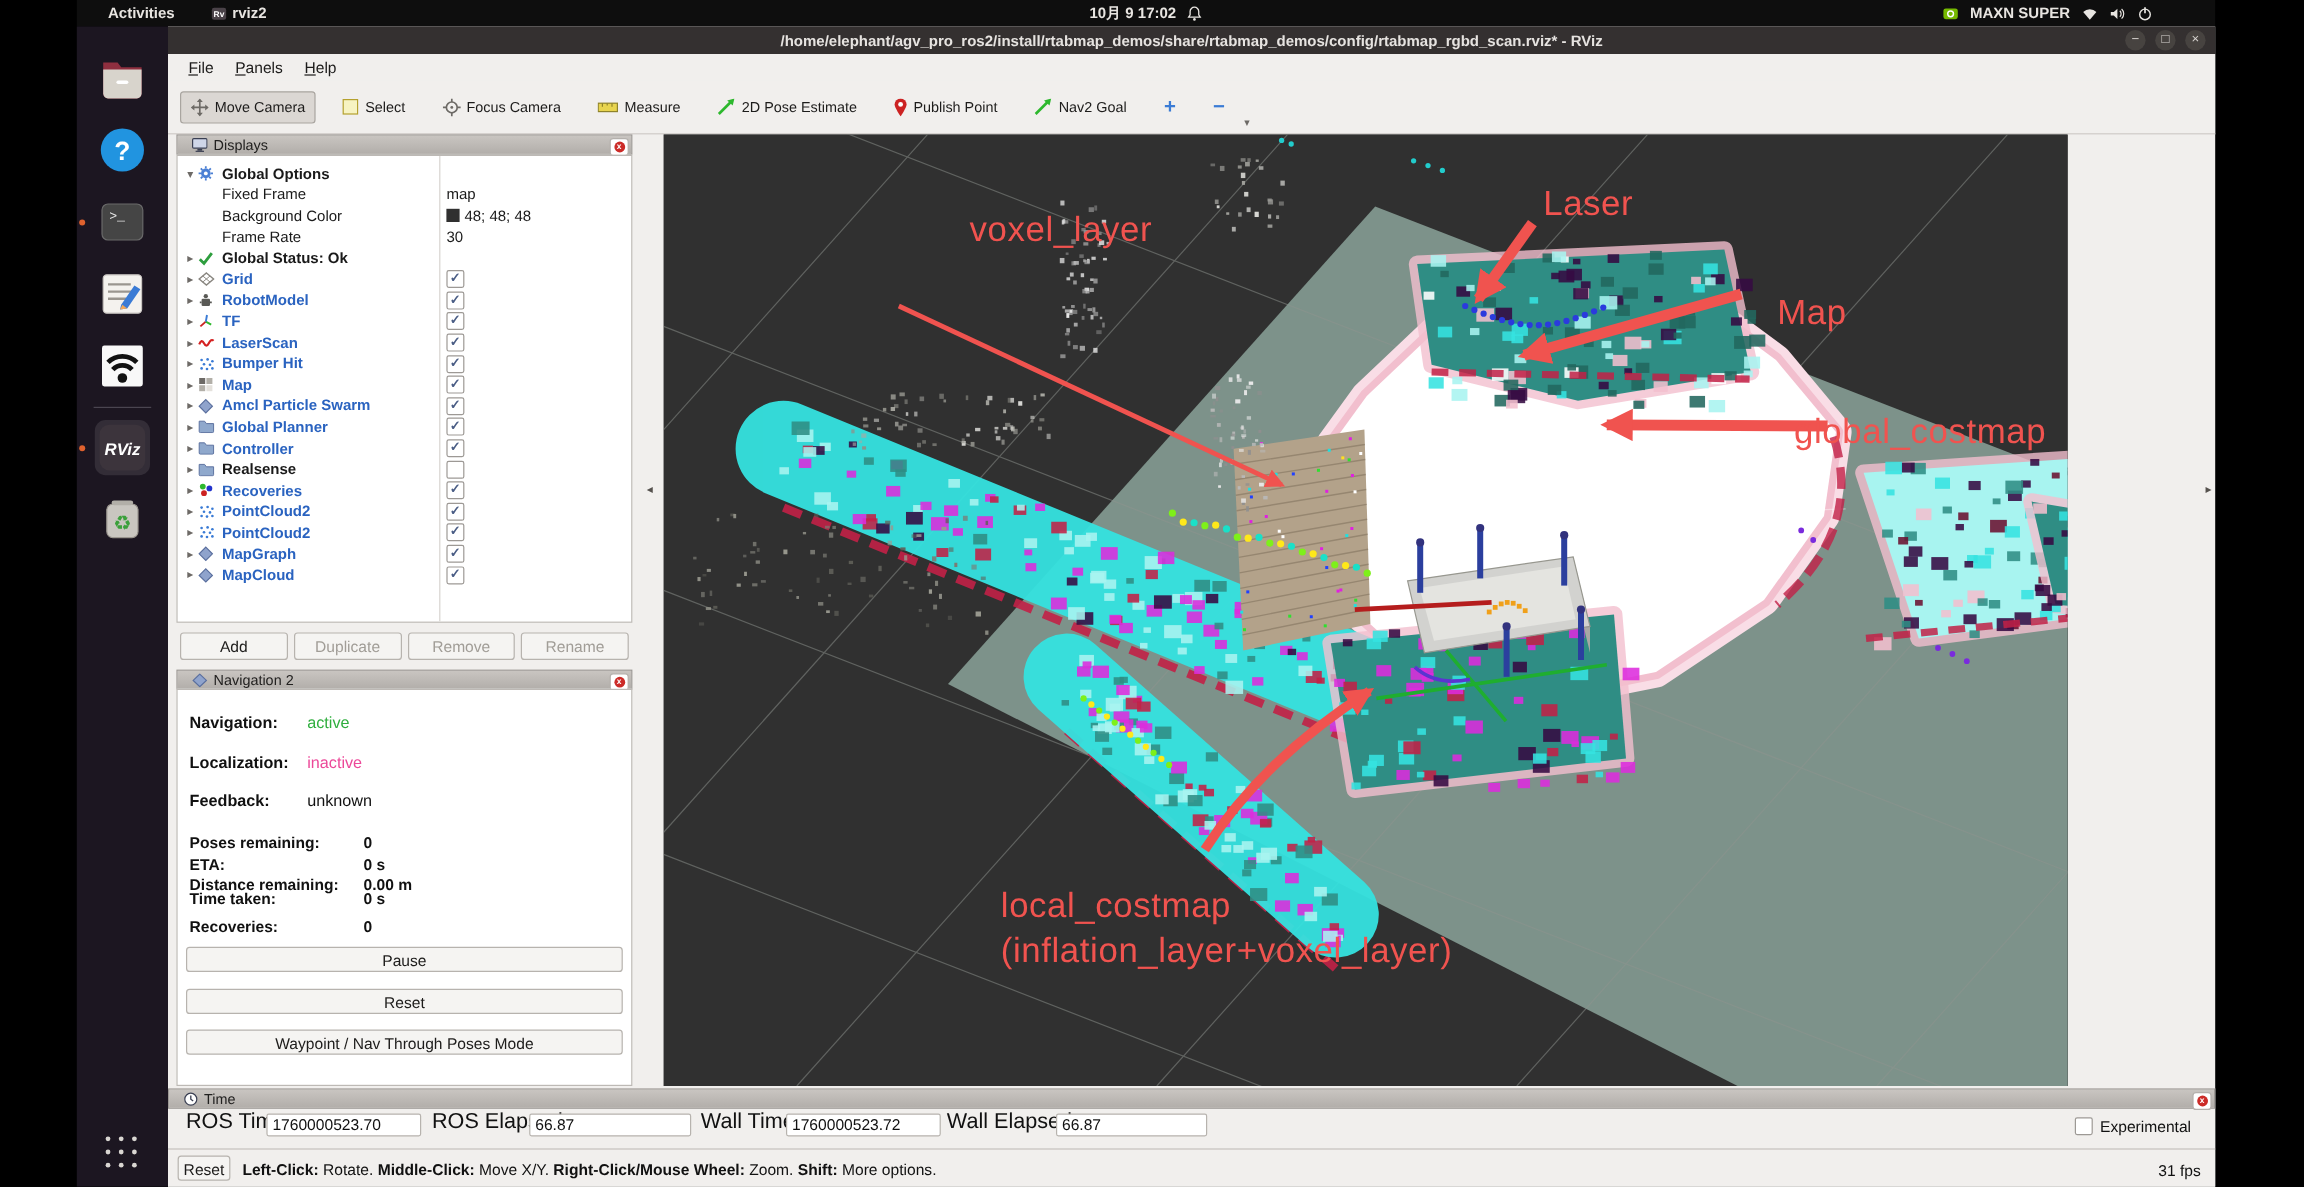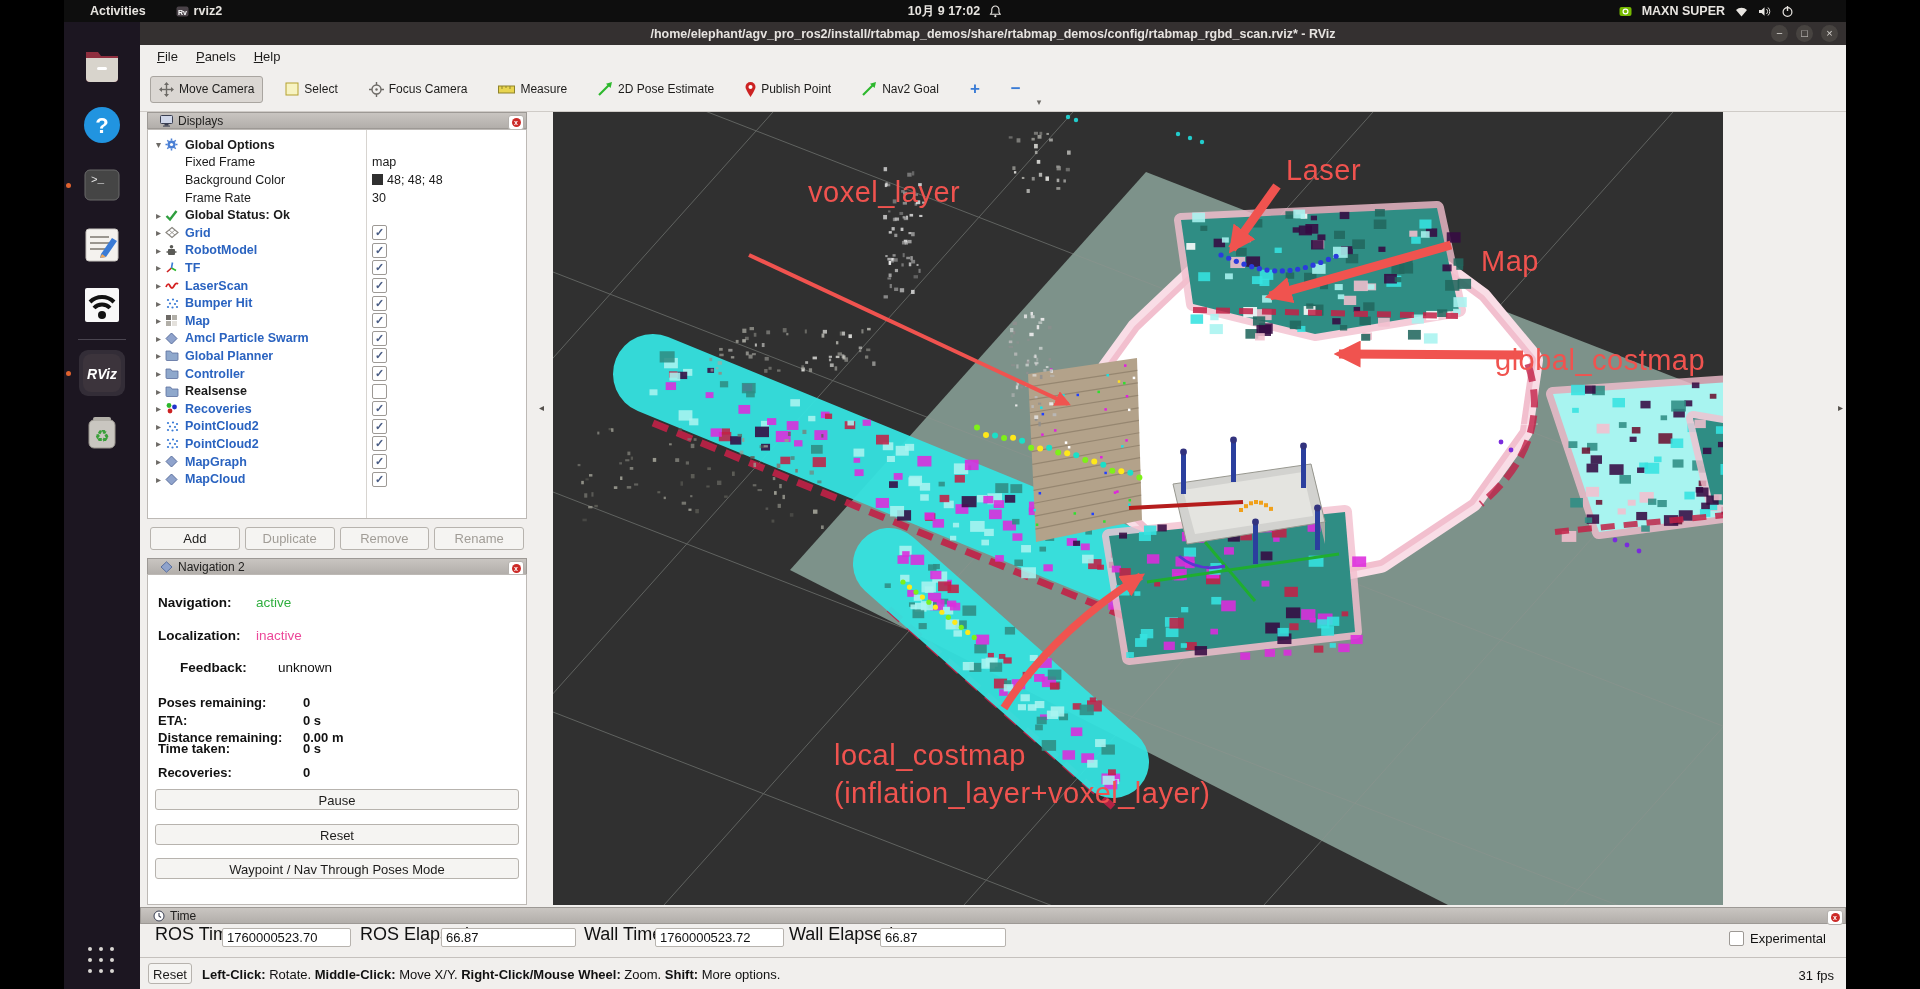--- a/index.html
+++ b/index.html
@@ -535,21 +535,21 @@
           <path d="M6.5,0.8 L12,6 L6.5,11.2 L1,6 Z" fill="#8fa3cc" stroke="#5a6f9e"></path>
         </svg>
       <span>Navigation 2</span>
       <div class="closebtn">
           <i>x</i>
         </div>
     </div>
     <div class="nav2-body" id="nav2-body">
         <div class="nrow" style="top: 20px;"><b>Navigation:</b><span class="nval" style="color: rgb(47, 174, 62);">active</span></div>
         <div class="nrow" style="top: 52.5px;"><b>Localization:</b><span class="nval" style="color: #ec4899;">inactive</span></div>
-        <div class="nrow" style="top: 85px; margin-left: 22px;"><b>Feedback:</b><span class="nval" style="color: rgb(17, 17, 17);">unknown</span></div>
+        <div class="nrow" style="top: 85px;"><b>Feedback:</b><span class="nval" style="color: rgb(17, 17, 17);">unknown</span></div>
         <div class="srow" style="top: 120px;"><span>Poses remaining:</span><span class="sval">0</span></div>
         <div class="srow" style="top: 137.5px;"><span>ETA:</span><span class="sval">0 s</span></div>
         <div class="srow" style="top: 155px;"><span>Distance remaining:</span><span class="sval">0.00 m</span></div>
         <div class="srow" style="top: 166px;"><span>Time taken:</span><span class="sval">0 s</span></div>
         <div class="srow" style="top: 190px;"><span>Recoveries:</span><span class="sval">0</span></div>
         <button class="btn nav-btn" style="top: 214px;">Pause</button>
         <button class="btn nav-btn" style="top: 249px;">Reset</button>
         <button class="btn nav-btn" style="top: 283px;">Waypoint / Nav Through Poses Mode</button>
       </div>
   </div>

